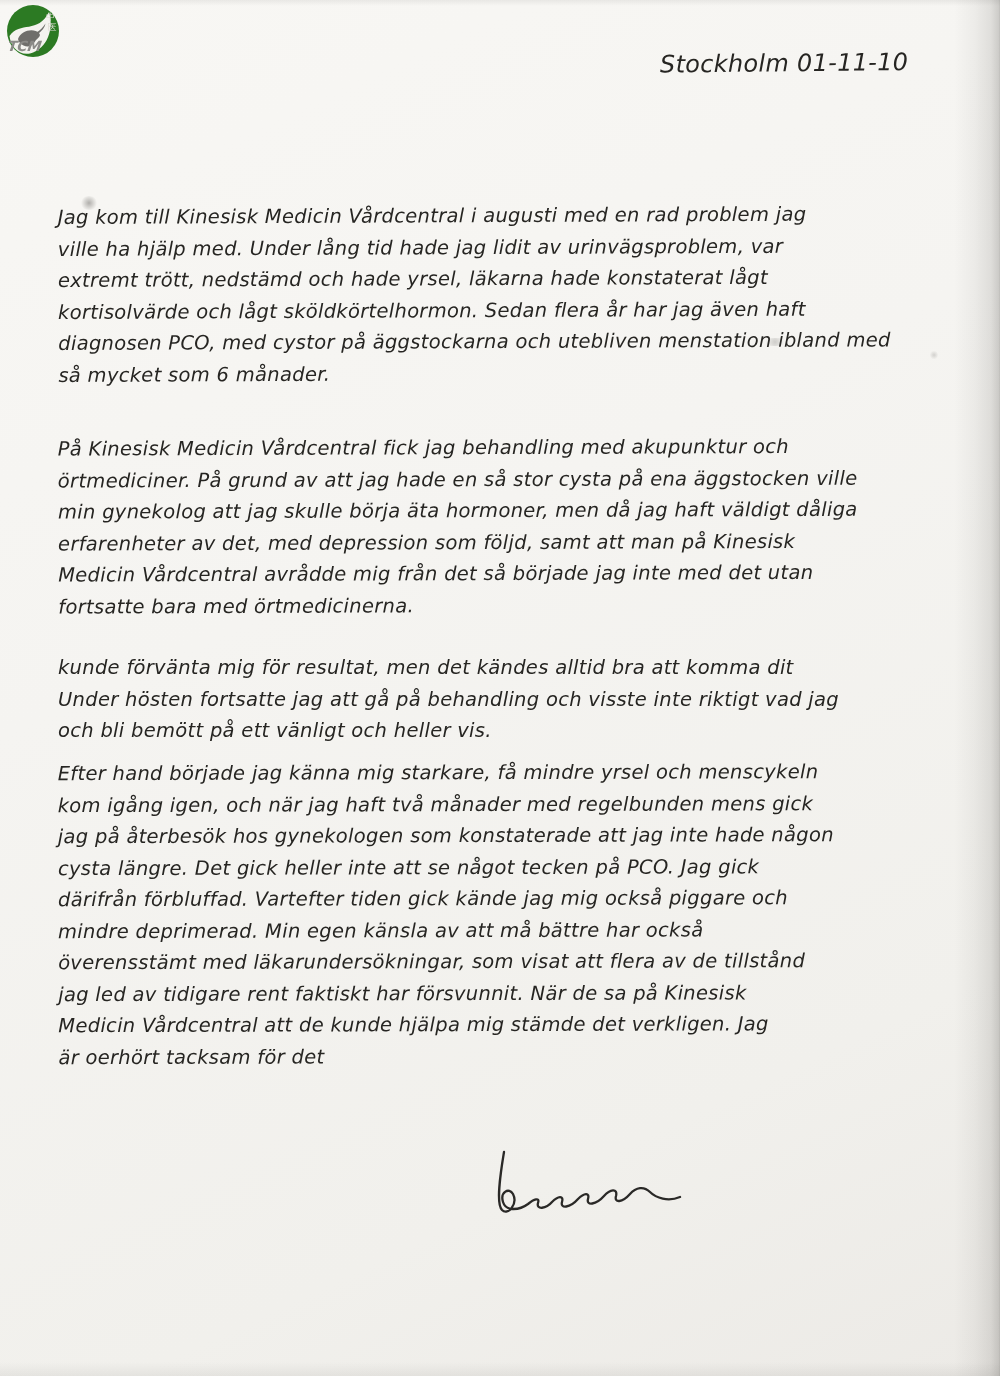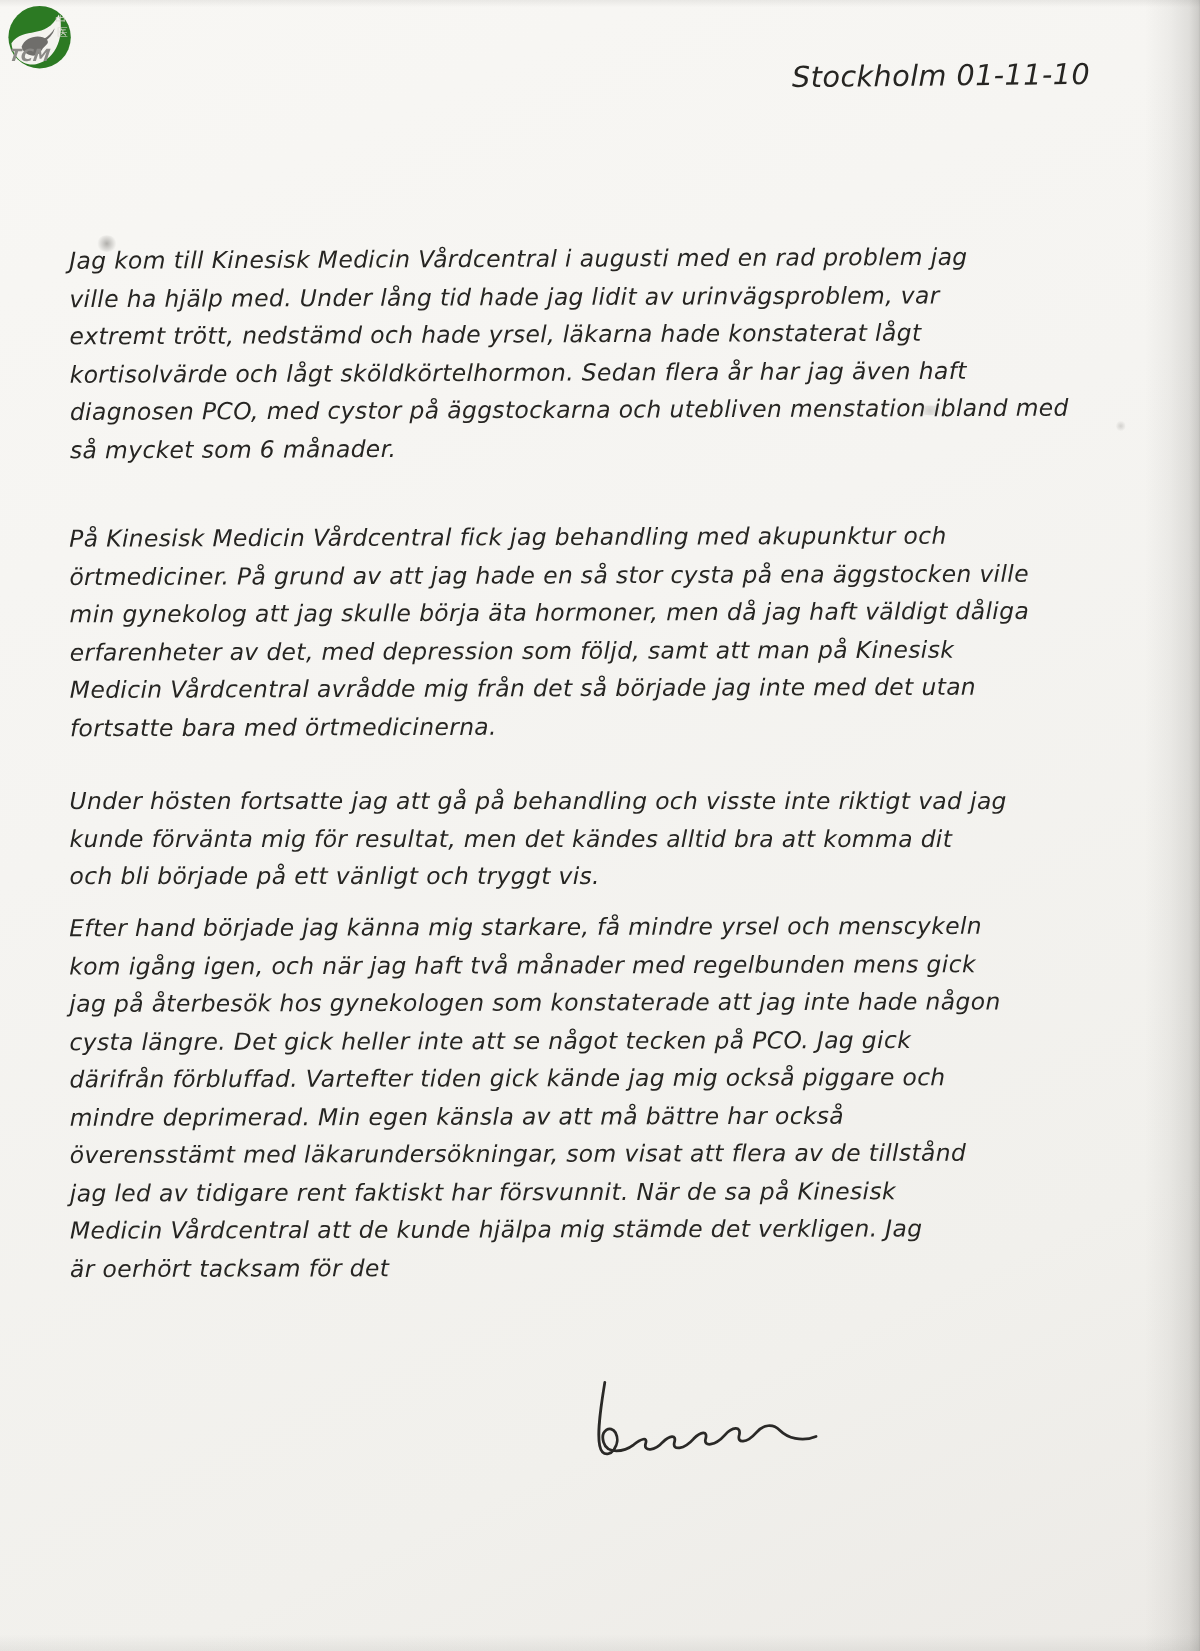--- a/index.html
+++ b/index.html
@@ -84,23 +84,23 @@
   <div class="hand para p2">
     <div class="line">På Kinesisk Medicin Vårdcentral fick jag behandling med akupunktur och</div>
     <div class="line">örtmediciner. På grund av att jag hade en så stor cysta på ena äggstocken ville</div>
     <div class="line">min gynekolog att jag skulle börja äta hormoner, men då jag haft väldigt dåliga</div>
     <div class="line">erfarenheter av det, med depression som följd, samt att man på Kinesisk</div>
     <div class="line">Medicin Vårdcentral avrådde mig från det så började jag inte med det utan</div>
     <div class="line">fortsatte bara med örtmedicinerna.</div>
   </div>
 
   <div class="hand para p3">
+    <div class="line">kunde förvänta mig för resultat, men det kändes alltid bra att komma dit</div>
     <div class="line">Under hösten fortsatte jag att gå på behandling och visste inte riktigt vad jag</div>
-    <div class="line">kunde förvänta mig för resultat, men det kändes alltid bra att komma dit</div>
-    <div class="line">och bli började på ett vänligt och tryggt vis.</div>
+    <div class="line">och bli bemött på ett vänligt och heller vis.</div>
   </div>
 
   <div class="hand para p4">
     <div class="line">Efter hand började jag känna mig starkare, få mindre yrsel och menscykeln</div>
     <div class="line">kom igång igen, och när jag haft två månader med regelbunden mens gick</div>
     <div class="line">jag på återbesök hos gynekologen som konstaterade att jag inte hade någon</div>
     <div class="line">cysta längre. Det gick heller inte att se något tecken på PCO. Jag gick</div>
     <div class="line">därifrån förbluffad. Vartefter tiden gick kände jag mig också piggare och</div>
     <div class="line">mindre deprimerad. Min egen känsla av att må bättre har också</div>
     <div class="line">överensstämt med läkarundersökningar, som visat att flera av de tillstånd</div>

